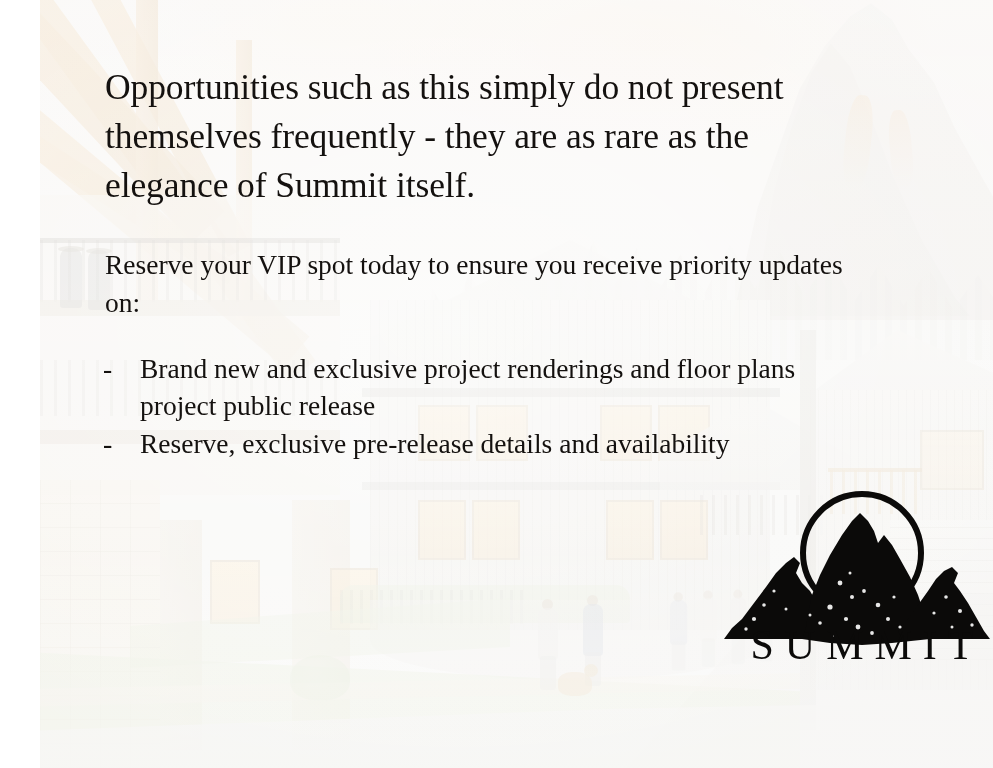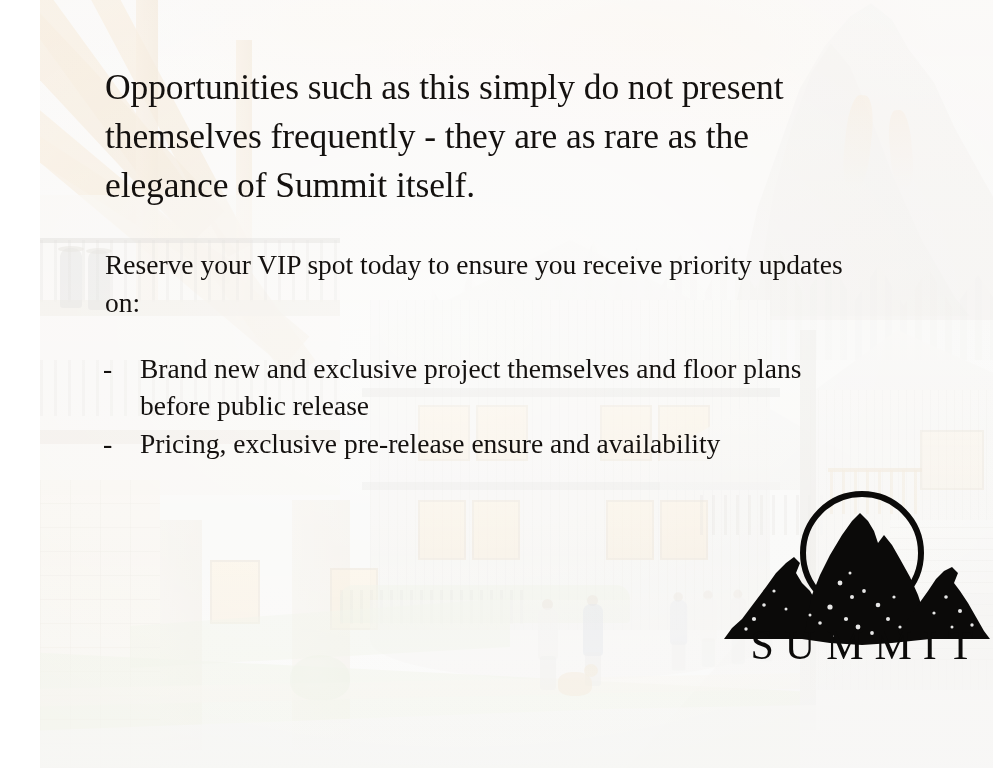--- a/index.html
+++ b/index.html
@@ -379,28 +379,28 @@
 
   <div class="content">
 
     <div class="headline">Opportunities such as this simply do not present themselves frequently - they are as rare as the elegance of Summit itself.</div>
 
     <div class="subhead">Reserve your VIP spot today to ensure you receive priority updates on:</div>
 
     <div class="bullets">
       <div class="bullet">
         <span class="dash">-</span>
-        <span>Brand new and exclusive project themselves and floor plans before public release</span>
+        <span>Brand new and exclusive project renderings and floor plans project public release</span>
       </div>
       <div class="bullet">
         <span class="dash">-</span>
       </div>
       <div class="bullet">
         <span class="dash">-</span>
-        <span>Pricing, exclusive pre-release ensure and availability</span>
+        <span>Reserve, exclusive pre-release details and availability</span>
       </div>
     </div>
 
     <div class="logo">
       <svg width="320" height="160" viewBox="0 0 320 160">
 
         <circle cx="160" cy="66" r="59" fill="none" stroke="#0b0a09" stroke-width="6"></circle>
 
         <path d="M22 152 L30 141 L40 132 L52 116 L64 100 L74 86 L84 76 L92 70 L98 76 L94 86 L100 96
                  L108 104 L116 118 L124 132 L130 145 L134 152 Z" fill="#0b0a09"></path>

